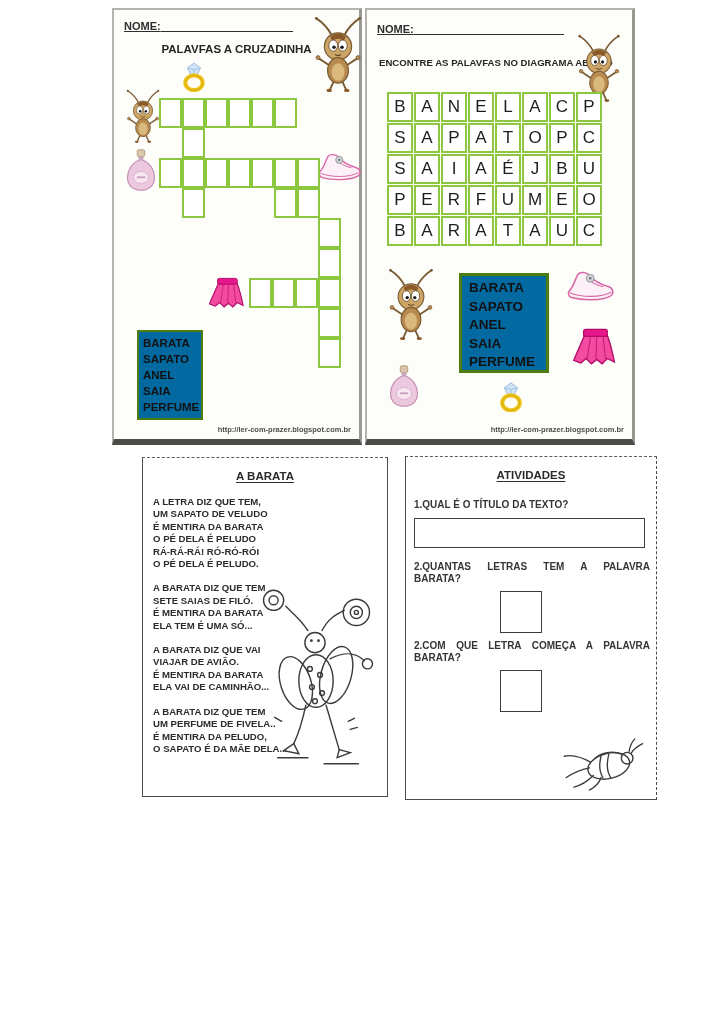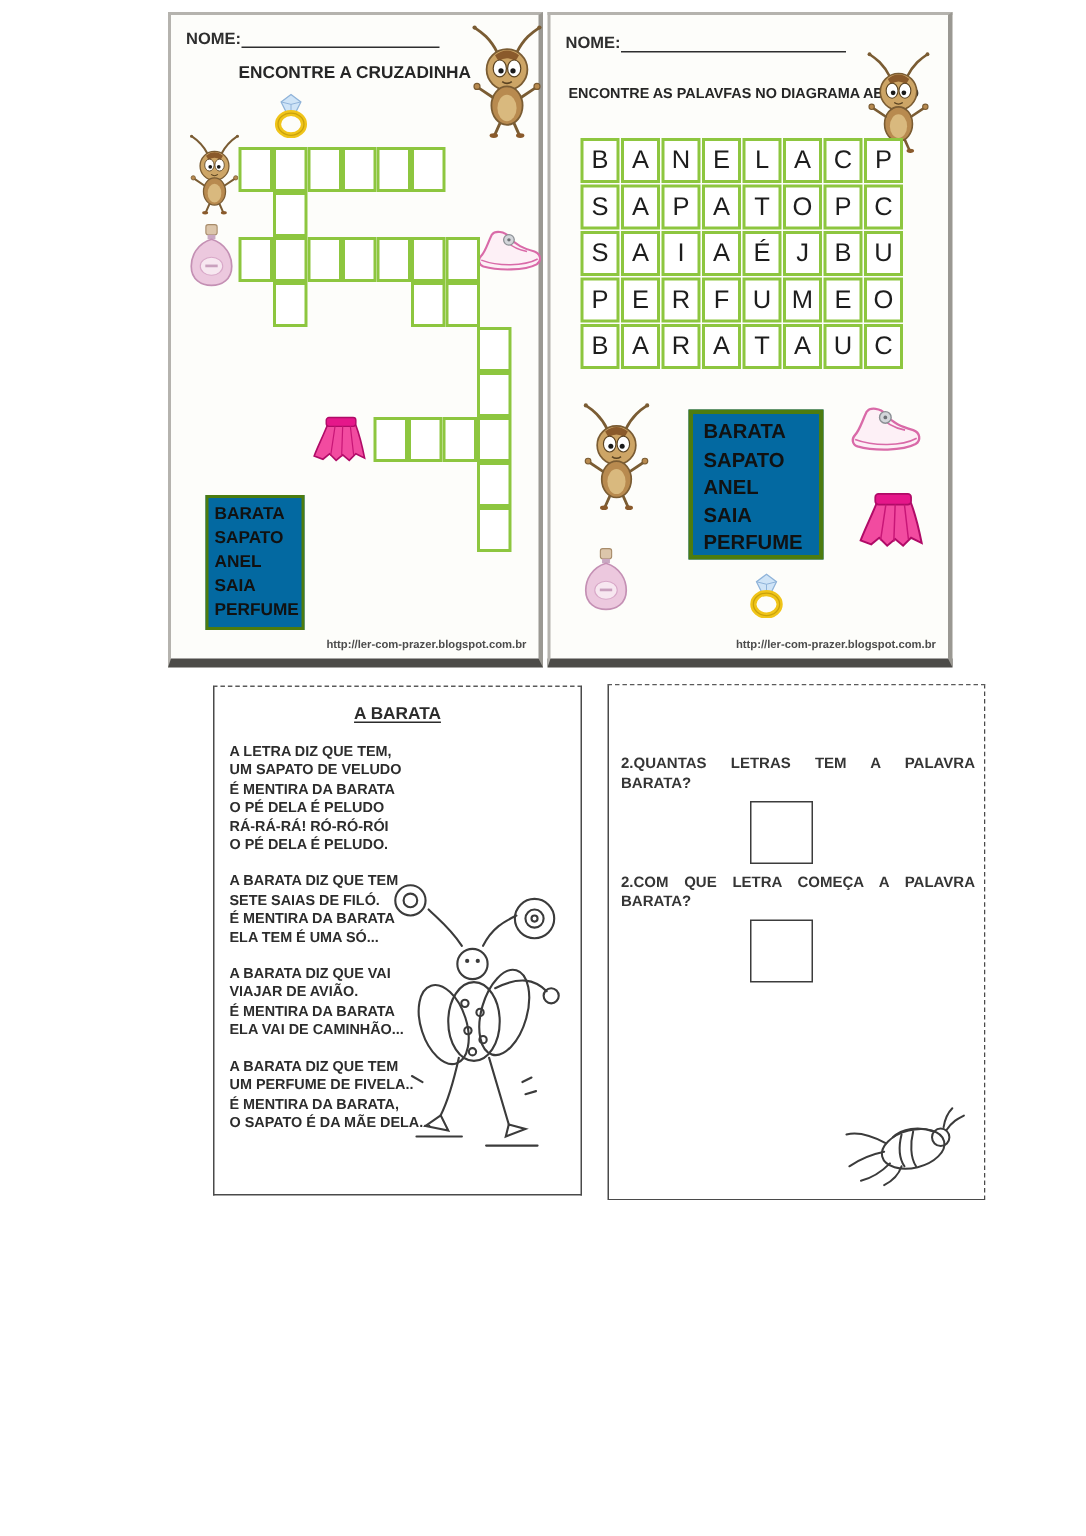--- a/index.html
+++ b/index.html
@@ -1,19 +1,19 @@
 <!DOCTYPE html>
 <html><head>
 <meta charset="utf-8">
 <style>
   html,body{margin:0;padding:0;background:#fff;}
   body{width:724px;height:1024px;position:relative;font-family:"Liberation Sans",sans-serif;}
   .panel-card{position:absolute;background:#fdfdfa;border:2px solid #b5b3ae;border-right:3px solid #9a9892;border-bottom:6px solid #4c4b48;box-sizing:border-box;}
   .panel-sheet{position:absolute;background:#fff;border:1px solid #4a4a4a;border-top:1px dashed #5a5a5a;box-sizing:border-box;}
-  .nome-row{position:absolute;left:10px;top:10px;font-size:11px;font-weight:bold;color:#2e2e2e;}
+  .nome-row{position:absolute;left:10px;top:10px;font-size:11px;font-weight:bold;color:#2e2e2e;text-decoration:underline;}
   .nome-line{display:inline-block;border-bottom:1.5px solid #2e2e2e;height:10px;vertical-align:bottom;}
   .panel-title{position:absolute;font-weight:bold;color:#262626;}
   .cw-cell{position:absolute;width:23px;height:30px;border:2px solid #8dc63f;background:#fff;box-sizing:border-box;}
   .word-box{position:absolute;border:2px solid #4d7c0f;background:#0369a1;box-sizing:border-box;}
   .word-item{font-weight:bold;color:#111;}
   .ws-grid{position:absolute;display:grid;grid-gap:1px;}
   .ws-cell{width:26px;height:30px;border:2px solid #8dc63f;background:#fff;box-sizing:border-box;display:flex;align-items:center;justify-content:center;font-size:17px;color:#1d1d1d;}
   .url-text{position:absolute;font-size:7.5px;font-weight:bold;color:#4c4c4c;}
   .sheet-title{font-size:11.5px;font-weight:bold;color:#2b2b2b;text-align:center;text-decoration:underline;text-underline-offset:2px;margin-top:12px;}
   .poem-block{position:absolute;left:10px;top:38px;width:170px;}
@@ -81,21 +81,21 @@
       <rect x="13" y="2" width="27" height="8" rx="2.5" fill="#e5178a" stroke="#b00b67" stroke-width="1.3"></rect>
       <path d="M21,10 L17,37 M28,10 L27,38 M35,10 L38,36" stroke="#c81677" stroke-width="1.1" fill="none"></path>
     </symbol>
   </defs>
 </svg>
 
 <div class="panel-card" id="panel-crossword" style="left:112px;top:8px;width:250px;height:437px;">
   <div class="nome-row">
     <span>NOME:</span><span class="nome-line" style="width:132px;"></span>
   </div>
-  <div class="panel-title" style="left:0;top:33px;width:100%;text-align:center;font-size:11.5px;">ENCONTRE A CRUZADINHA</div>
+  <div class="panel-title" style="left:0;top:33px;width:100%;text-align:center;font-size:11.5px;">PALAVFAS A CRUZADINHA</div>
 
   <span class="icon" style="left:200px;top:6px;width:48px;height:76px;"><svg width="48" height="76">
         <use href="#sym-roach"></use>
       </svg></span>
   <span class="icon" style="left:66px;top:52px;width:28px;height:30px;"><svg width="28" height="30">
         <use href="#sym-ring"></use>
       </svg></span>
   <span class="icon" style="left:12px;top:78px;width:34px;height:56px;"><svg width="34" height="56">
         <use href="#sym-roach"></use>
       </svg></span>
@@ -251,21 +251,21 @@
       </div>
       <div class="stanza">
         <div class="poem-line">A BARATA DIZ QUE VAI</div>
         <div class="poem-line">VIAJAR DE AVIÃO.</div>
         <div class="poem-line">É MENTIRA DA BARATA</div>
         <div class="poem-line">ELA VAI DE CAMINHÃO...</div>
       </div>
       <div class="stanza">
         <div class="poem-line">A BARATA DIZ QUE TEM</div>
         <div class="poem-line">UM PERFUME DE FIVELA..</div>
-        <div class="poem-line">É MENTIRA DA BARATA,</div>
+        <div class="poem-line">É MENTIRA DA PELUDO,</div>
         <div class="poem-line">O SAPATO É DA MÃE DELA...</div>
       </div>
     </div>
 
   <svg class="sketch" viewBox="0 0 130 220" style="position:absolute;left:108px;top:112px;width:132px;height:222px;">
     <circle cx="22" cy="30" r="10"></circle>
       <circle cx="22" cy="30" r="4.5"></circle>
     <circle cx="104" cy="42" r="13"></circle>
       <circle cx="104" cy="42" r="6"></circle>
       <circle cx="104" cy="42" r="2"></circle>
@@ -290,21 +290,26 @@
       <path d="M87,178 l11,3 l-13,5 z"></path>
     <path d="M26,186 h30"></path>
       <path d="M72,192 h34"></path>
     <path d="M96,150 l6,-3"></path>
       <path d="M98,158 l7,-2"></path>
       <path d="M30,150 l-7,-4"></path>
   </svg>
 </div>
 
 <div class="panel-sheet" id="panel-activities" style="left:405px;top:456px;width:252px;height:344px;border-right-style:dashed;">
+  <div class="sheet-title">ATIVIDADES</div>
   <div class="questions" id="questions">
+      <div class="q1">
+        <div class="q-line">1.QUAL É O TÍTULO DA TEXTO?</div>
+        <div class="q-box-wide"></div>
+      </div>
       <div class="q3">
         <div class="q-line q-justify">2.QUANTAS LETRAS TEM A PALAVRA</div>
         <div class="q-line">BARATA?</div>
         <div class="q-box-small"></div>
       </div>
       <div class="q4">
         <div class="q-line q-justify">2.COM QUE LETRA COMEÇA A PALAVRA</div>
         <div class="q-line">BARATA?</div>
         <div class="q-box-small"></div>
       </div>

